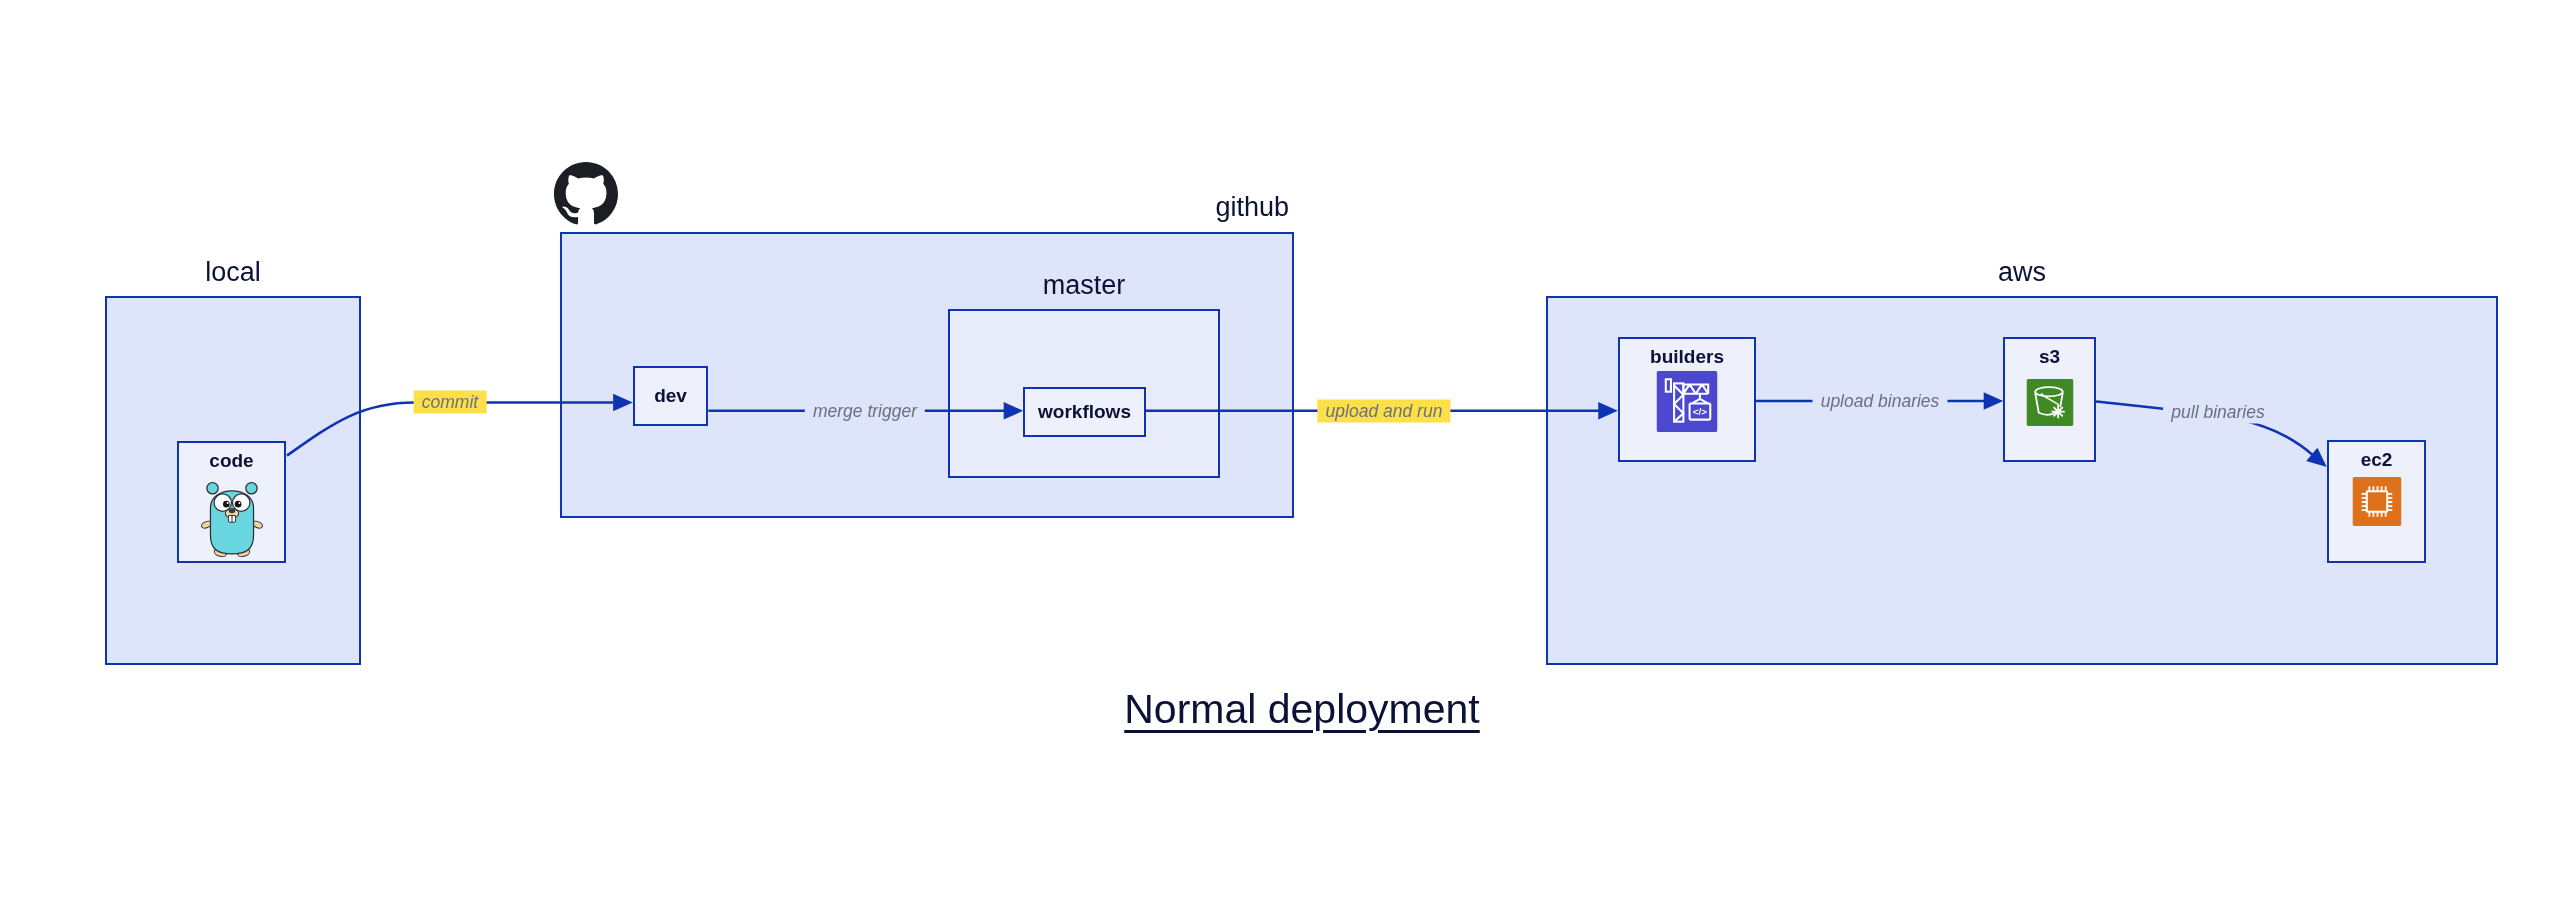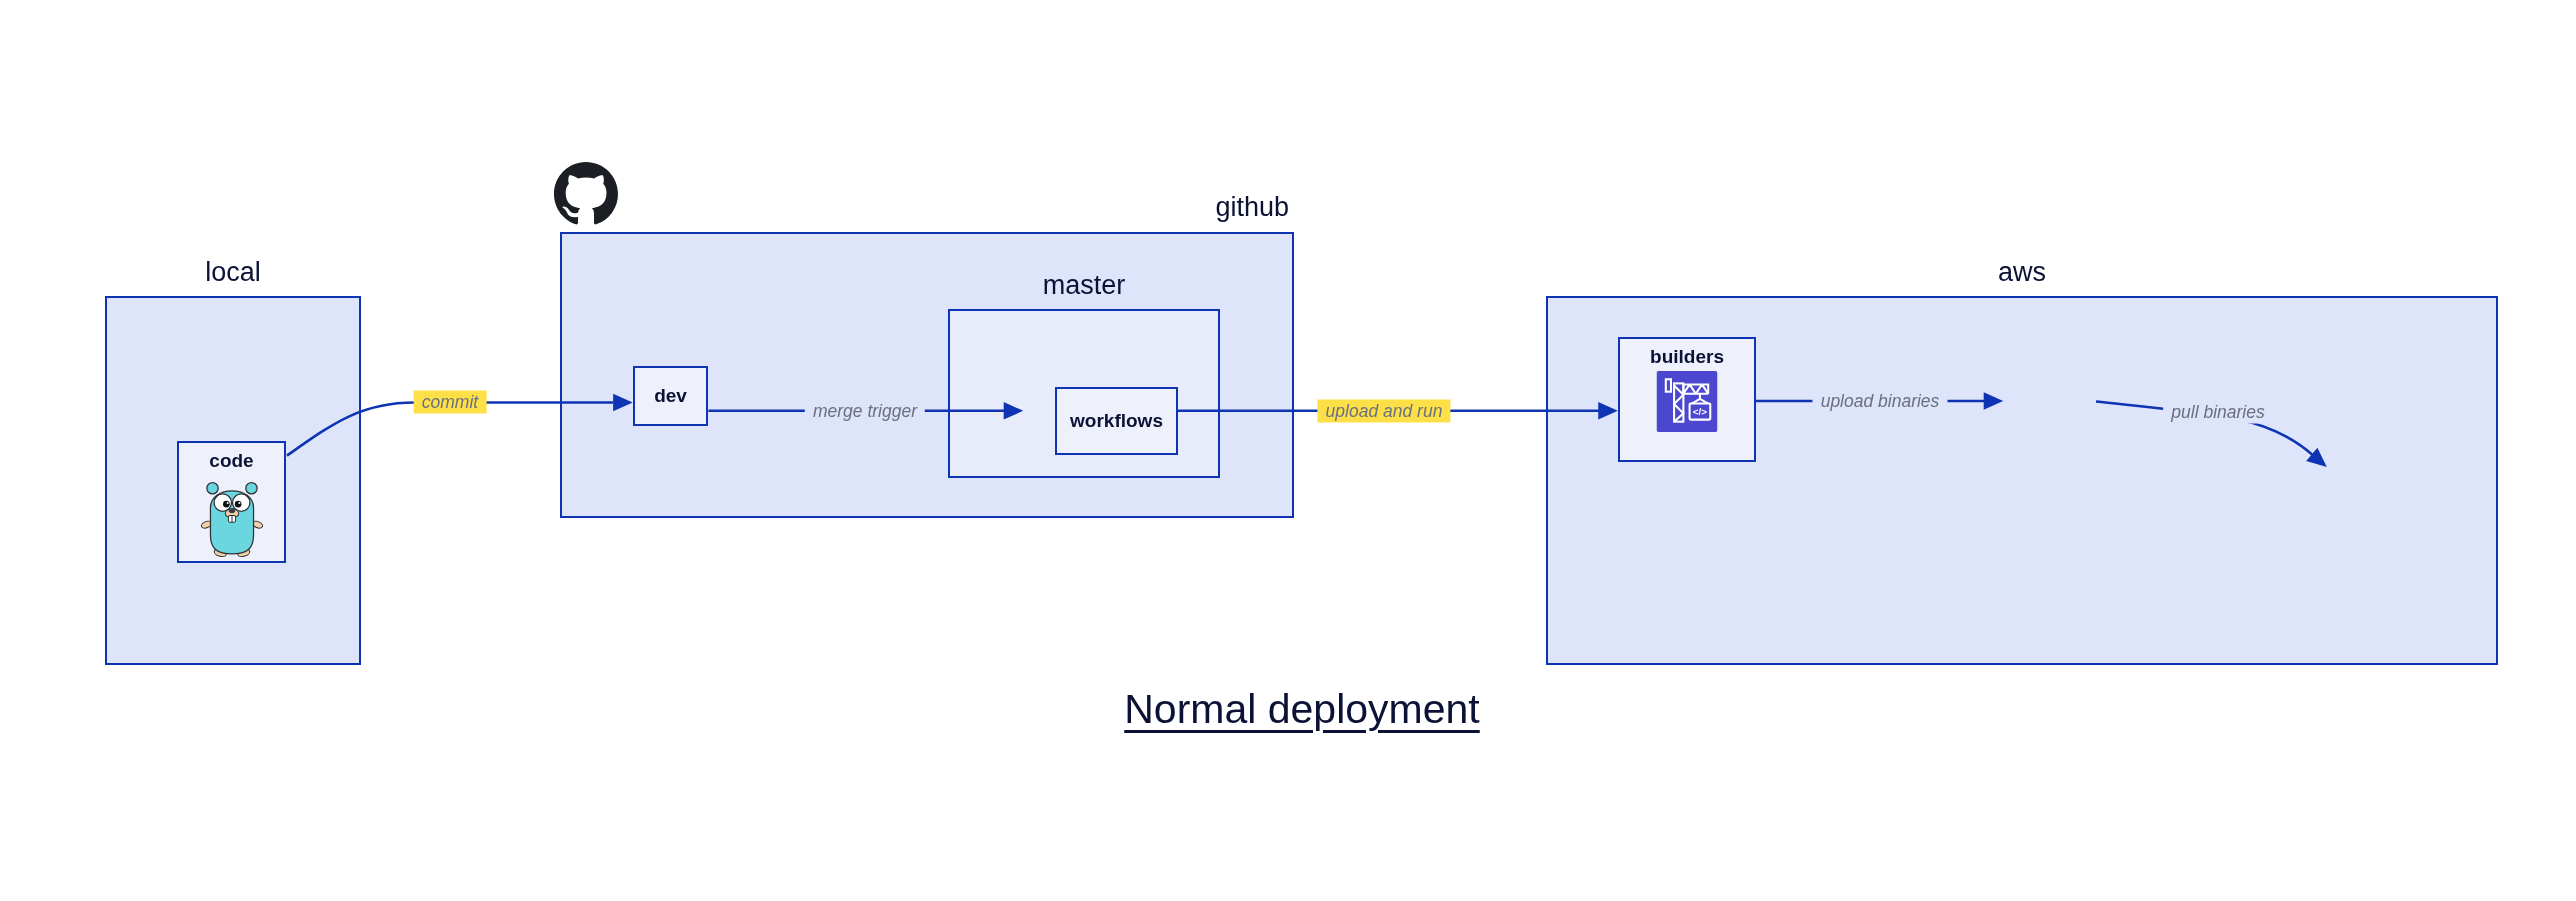--- a/index.html
+++ b/index.html
@@ -88,39 +88,61 @@
       <ellipse cx="61" cy="68" rx="6.5" ry="4.5" fill="#3A3D42"></ellipse>
       <rect x="54" y="77" width="14" height="13" rx="2.5" fill="#fff" stroke="#2F3237" stroke-width="2"></rect>
       <line x1="61" y1="77" x2="61" y2="90" stroke="#2F3237" stroke-width="2"></line>
     </svg>
   </div>
 
   <div class="node flexc" style="left:633px;top:366px;width:75px;height:60px;z-index:6;">
     <span class="node-label-center">dev</span>
   </div>
 
-  <div class="node flexc" style="left:1023px;top:387px;width:123px;height:68px;z-index:6;margin-left:32px;">
+  <div class="node flexc" style="left:1023px;top:387px;width:123px;height:50px;z-index:6;">
     <span class="node-label-center">workflows</span>
   </div>
 
   <div class="node" style="left:1618px;top:337px;width:138px;height:125px;z-index:6;">
     <div class="node-label">builders</div>
     <svg class="node-icon" style="top:32px;" width="61" height="61" viewBox="0 0 118 118">
       <rect x="0" y="0" width="118" height="118" rx="4" fill="#4B47CE"></rect>
       <rect class="w" x="18" y="16" width="10" height="24" stroke-width="4"></rect>
       <rect class="w" x="34" y="24" width="18" height="74" stroke-width="4"></rect>
       <path class="w" d="M34,28 L52,46 L34,64 L52,82 L34,98" stroke-width="4"></path>
       <path class="w" d="M52,26 L100,26 L100,44" stroke-width="4"></path>
       <path class="w" d="M52,44 L64,26 M64,26 L76,44 M76,44 L88,26 M88,26 L100,44 M52,26 L52,44 L100,44" stroke-width="4"></path>
       <path class="w" d="M84,44 L84,54 M84,54 L68,63 M84,54 L100,63" stroke-width="4"></path>
       <rect class="w" x="64" y="63" width="40" height="31" rx="2" stroke-width="4"></rect>
       <text x="84" y="86" fill="#fff" font-size="19" font-weight="bold" text-anchor="middle" font-family="Liberation Sans, sans-serif">&lt;/&gt;</text>
     </svg>
   </div>
 
+  <div class="node" style="left:2003px;top:337px;width:93px;height:125px;z-index:6;">
+    <div class="node-label">s3</div>
+    <svg class="node-icon" style="top:40px;" width="47" height="47" viewBox="0 0 92 92">
+      <rect x="0" y="0" width="92" height="92" rx="4" fill="#3F8A24"></rect>
+      <ellipse class="w" cx="44" cy="25" rx="27" ry="9" stroke-width="3.5"></ellipse>
+      <path class="w" d="M17,27 L24,66 Q44,75 60,64 M71,27 L66,55" stroke-width="3.5"></path>
+      <circle cx="30" cy="31" r="3" fill="#fff"></circle>
+      <path class="w" d="M30,31 L63,50" stroke-width="3"></path>
+      <path class="w" d="M49,64 L75,64 M62,51 L62,77 M53,55 L71,73 M53,73 L71,55" stroke-width="3.5"></path>
+    </svg>
+  </div>
 
+  <div class="node" style="left:2327px;top:440px;width:99px;height:123px;z-index:6;">
+    <div class="node-label">ec2</div>
+    <svg class="node-icon" style="top:35px;" width="49" height="49" viewBox="0 0 96 96">
+      <rect x="0" y="0" width="96" height="96" rx="4" fill="#E0711C"></rect>
+      <rect class="w" x="28" y="28" width="40" height="40" rx="2" stroke-width="4"></rect>
+      <path class="w" stroke-width="3.5" d="M33,18 V28 M41,18 V28 M49,18 V28 M57,18 V28 M65,18 V28
+        M33,68 V78 M41,68 V78 M49,68 V78 M57,68 V78 M65,68 V78
+        M18,33 H28 M18,41 H28 M18,49 H28 M18,57 H28 M18,65 H28
+        M68,33 H78 M68,41 H78 M68,49 H78 M68,57 H78 M68,65 H78"></path>
+    </svg>
+  </div>
 
   <div class="title">
     <span>Normal deployment</span>
   </div>
 
 </div>
 
 
 </body></html>

